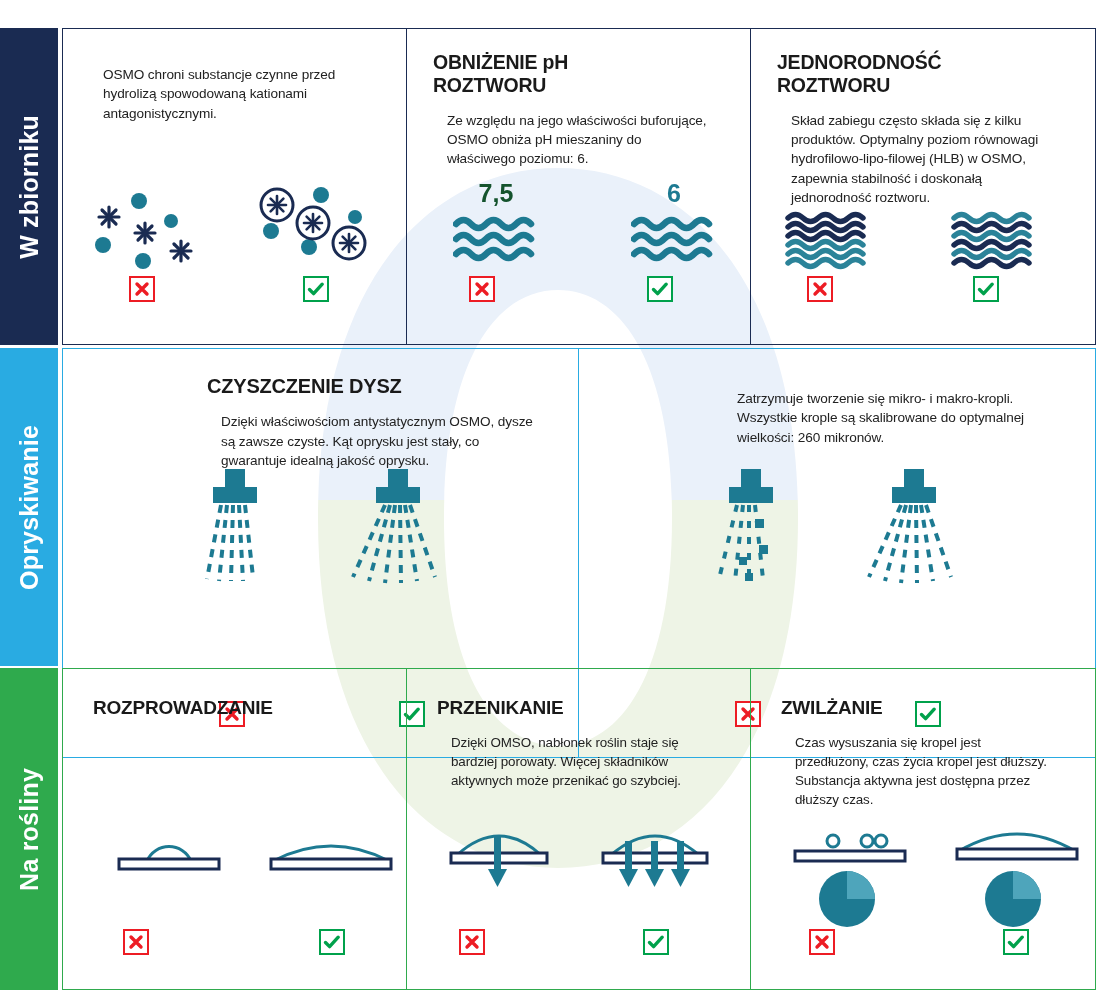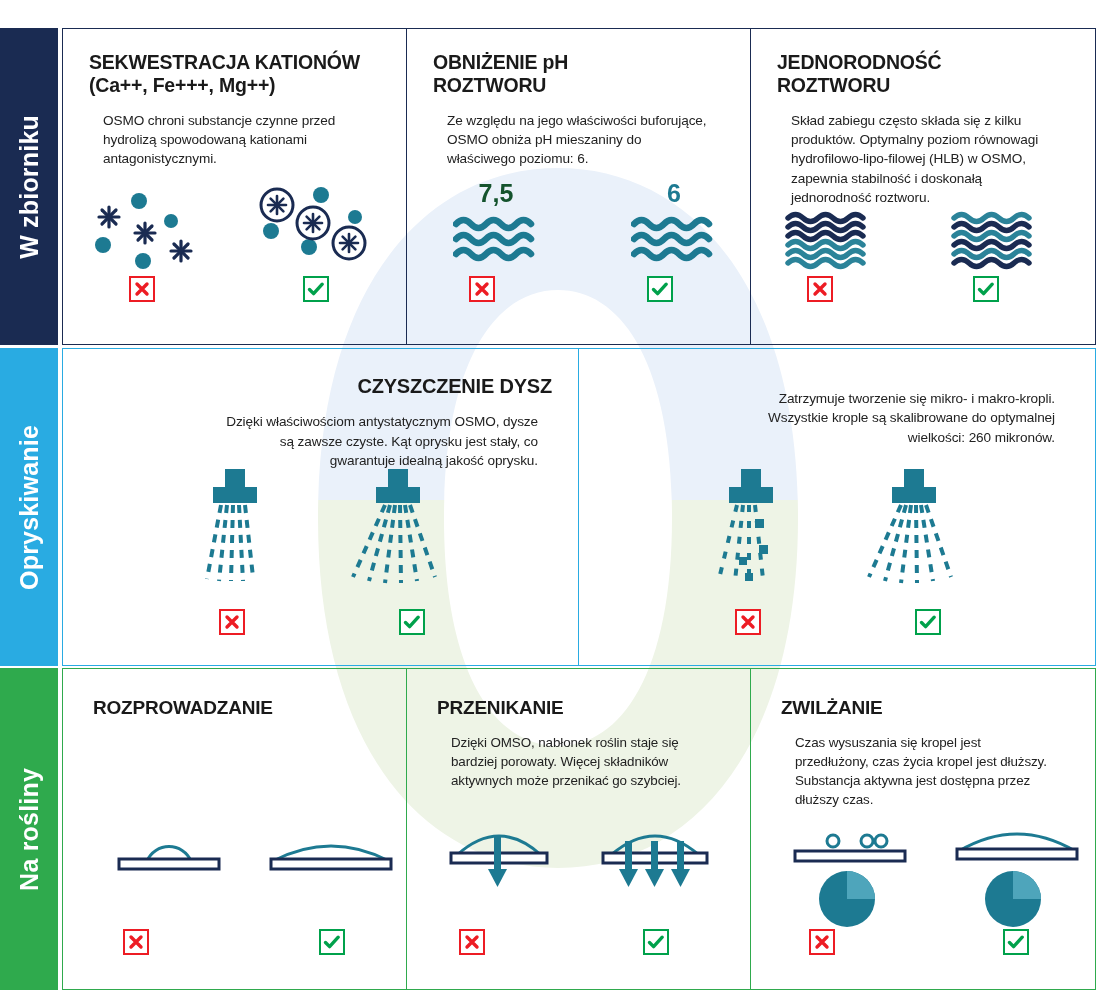--- a/index.html
+++ b/index.html
@@ -38,21 +38,21 @@
     font-weight:bold;
     letter-spacing:.2px;
     white-space:nowrap;
   }
   #band-tank{ top:28px;  height:317px; background:#1a2b52; }
   #band-spray{ top:348px; height:318px; background:#29abe2; }
   #band-plant{ top:668px; height:322px; background:#2faa4d; }
 
   .rowwrap{position:absolute;z-index:2;}
   #row1{ left:62px; top:28px;  width:1034px; height:317px;}
-  #row2{ left:62px; top:348px; width:1034px; height:318px;text-align:right;}
+  #row2{ left:62px; top:348px; width:1034px; height:410px;}
   #row3{ left:62px; top:668px; width:1034px; height:322px;}
 
   .row{display:flex;height:100%;box-sizing:border-box;}
   .cell{
     position:relative;
     box-sizing:border-box;
     padding:22px 26px 0 26px;
     height:100%;
   }
 
@@ -136,24 +136,20 @@
     <span class="vtext">Opryskiwanie</span>
   </div>
   <div class="band" id="band-plant">
     <span class="vtext">Na rośliny</span>
   </div>
 
   <div class="rowwrap" id="row1">
     <div class="row">
 
       <div class="cell">
-        <h2 class="title">
-          <span>SEKWESTRACJA KATIONÓW</span><br>
-          <span>(Ca++, Fe+++, Mg++)</span>
-        </h2>
         <p class="desc">OSMO chroni substancje czynne przed hydrolizą spowodowaną kationami antagonistycznymi.</p>
 
         <div class="graphics">
 
           <svg class="gfx" style="left:24px;top:156px;" width="140" height="100" viewBox="0 0 140 100">
             <g fill="#1d7a92">
               <circle cx="52" cy="16" r="8"></circle>
                 <circle cx="84" cy="36" r="7"></circle>
               <circle cx="16" cy="60" r="8"></circle>
                 <circle cx="56" cy="76" r="8"></circle>

